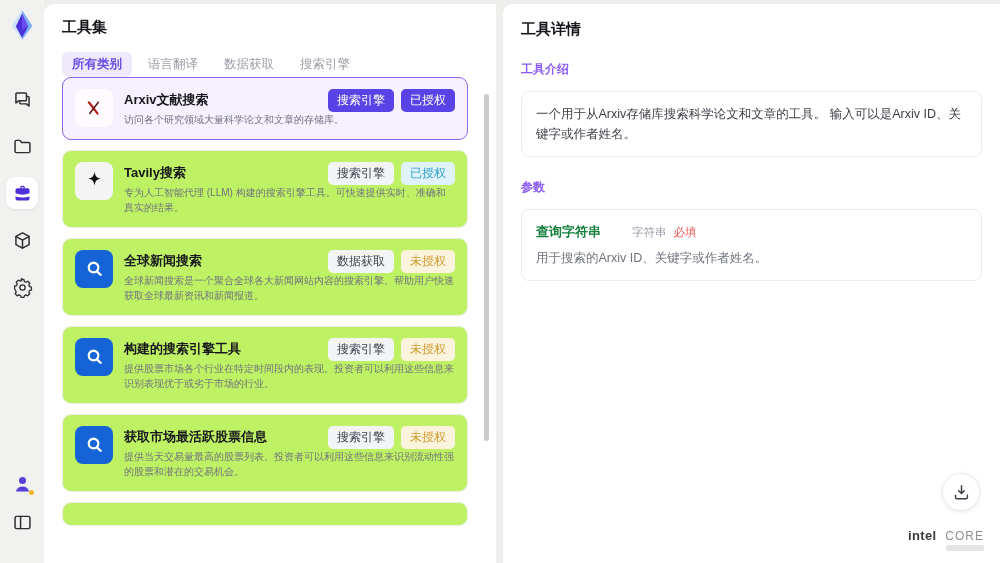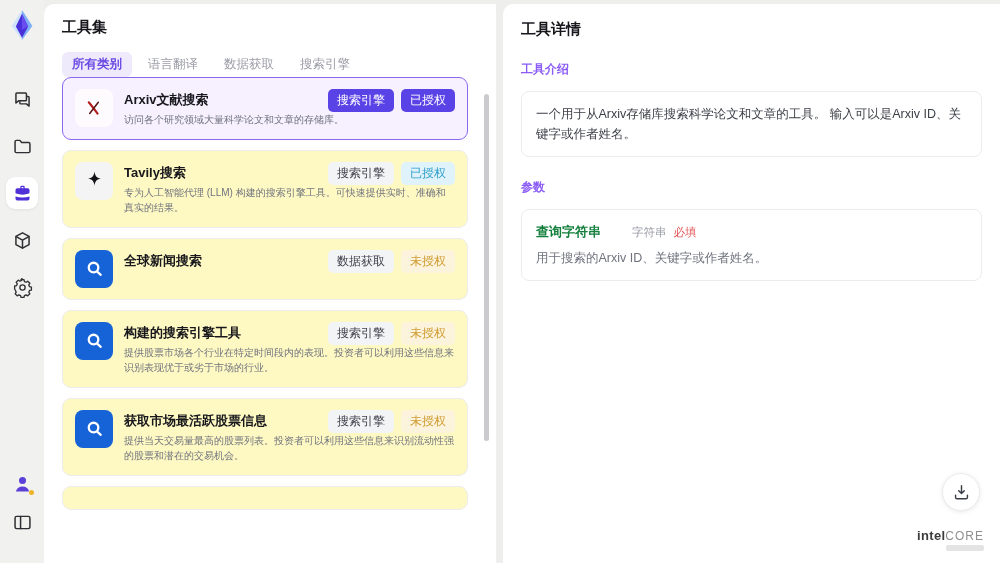--- a/index.html
+++ b/index.html
@@ -31,21 +31,21 @@
   .panel-title { font-size:15px; font-weight:bold; color:#17171c; margin-bottom:15px; }
 
   
   .tabs { display:flex; gap:6px; }
   .tab { font-size:12.5px; color:#9b9ca6; padding:4px 10px; border-radius:6px; cursor:pointer; }
   .tab.active { background:#efe9fc; color:#6b4ce2; font-weight:bold; }
 
   
   .tool-list { padding-right:12px; }
   .tool-card { display:flex; gap:11px; padding:11px 12px; border:1px solid #ececee;
-    border-radius:9px; margin-bottom:10px; background:#fef9c3; cursor:pointer; }
+    border-radius:9px; margin-bottom:10px; background:#bef264; cursor:pointer; }
   .tool-card.selected { background:#f6f0ff; border:1px solid #8a68ee; }
   .tool-icon { width:38px; height:38px; flex:none; border-radius:8px; display:flex;
     align-items:center; justify-content:center; }
   .tool-icon svg { width:23px; height:23px; }
   .icon-arxiv { background:#fdfbfd; }
   .icon-tavily { background:#f4f4f5; }
   .icon-news { background:#1663d8; }
   .tool-body { flex:1; min-width:0; }
   .tool-head { display:flex; align-items:flex-start;gap:40px; }
   .tool-title { font-size:13px; font-weight:bold; color:#17171c; padding-top:2px; }
@@ -75,21 +75,21 @@
   
   .download-btn { position:absolute; right:20px; bottom:52px; width:38px; height:38px;
     border-radius:50%; background:#fff; border:1px solid #ececec; display:flex;
     align-items:center; justify-content:center; color:#3a3d46;
     box-shadow:0 1px 5px rgba(0,0,0,.09); cursor:pointer; }
   .download-btn svg { width:19px; height:19px; }
   .intel-badge { position:absolute; right:16px; bottom:12px; text-align:right; }
   .intel-line { font-size:13px; color:#3b3b3b; letter-spacing:.3px; }
   .intel-line .brand { font-weight:bold; }
   .intel-line .series { color:#8f8f8f; text-transform:uppercase; letter-spacing:1px;
-    font-weight:400; margin-left:0; font-size:12px; }
+    font-weight:400; margin-left:9px; font-size:12px; }
   .intel-sub { width:38px; height:6px; background:#e4e4e4; border-radius:2px;
     margin:2px 0 0 auto; }
 </style>
 </head>
 <body>
 
 <div class="app">
 
   <div class="rail">
     <svg class="logo" viewBox="0 0 36 36">
@@ -198,20 +198,21 @@
               </svg>
             </div>
     <div class="tool-body">
       <div class="tool-head">
         <span class="tool-title">全球新闻搜索</span>
         <span class="tool-badges">
           <span class="badge badge-gray">数据获取</span>
           <span class="badge badge-yellow">未授权</span>
         </span>
       </div>
+      <div class="tool-desc">全球新闻搜索是一个聚合全球各大新闻网站内容的搜索引擎。帮助用户快速获取全球最新资讯和新闻报道。</div>
     </div>
   </div>
           <div class="tool-card">
     <div class="tool-icon icon-news">
               <svg viewBox="0 0 24 24" fill="none">
                 <circle cx="11" cy="11" r="5" stroke="#fff" stroke-width="2.4"></circle>
                 <path d="M14.8 15.3l3.7 3.3" stroke="#fff" stroke-width="2.4" stroke-linecap="round"></path>
               </svg>
             </div>
     <div class="tool-body">

